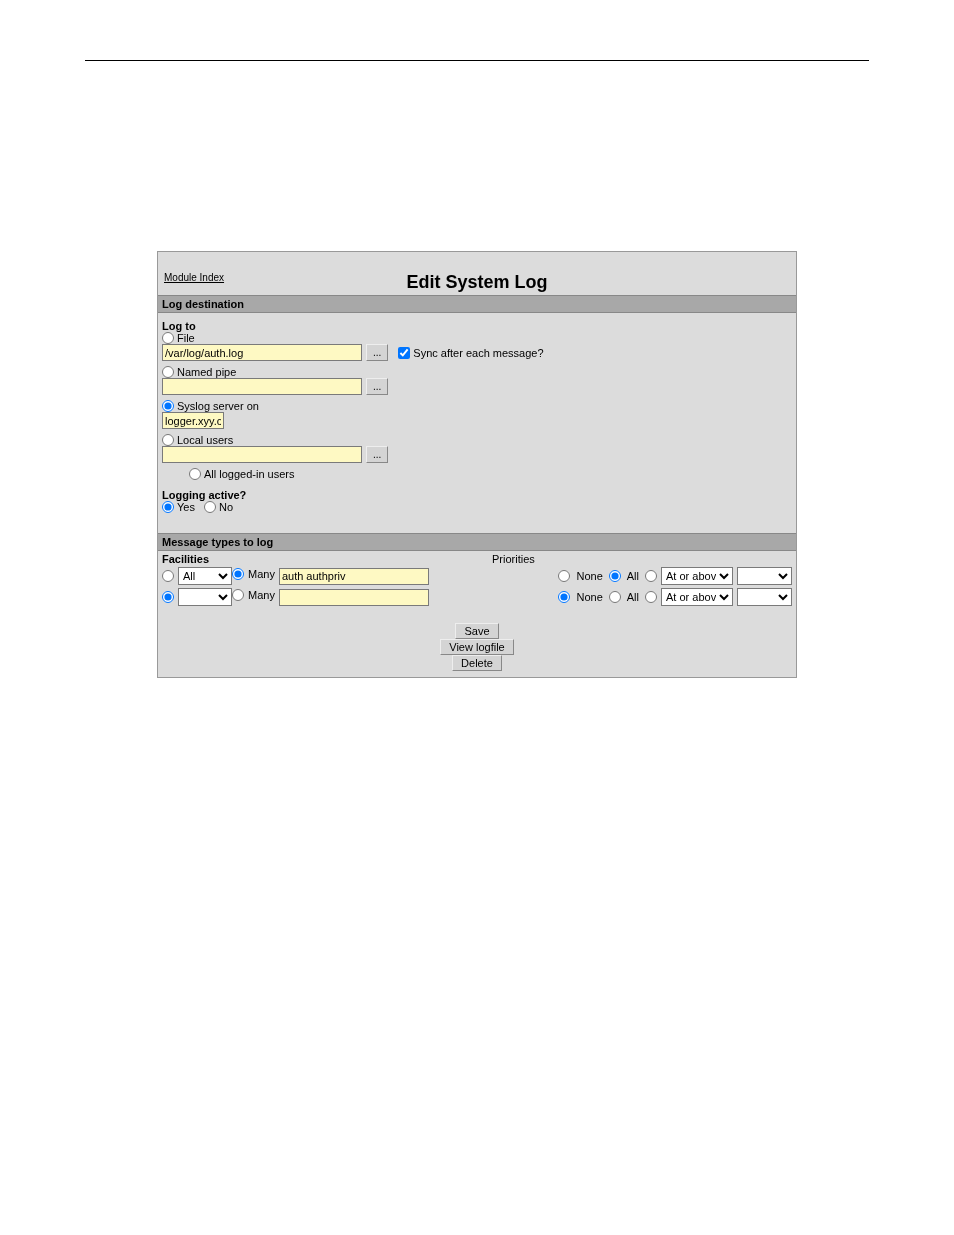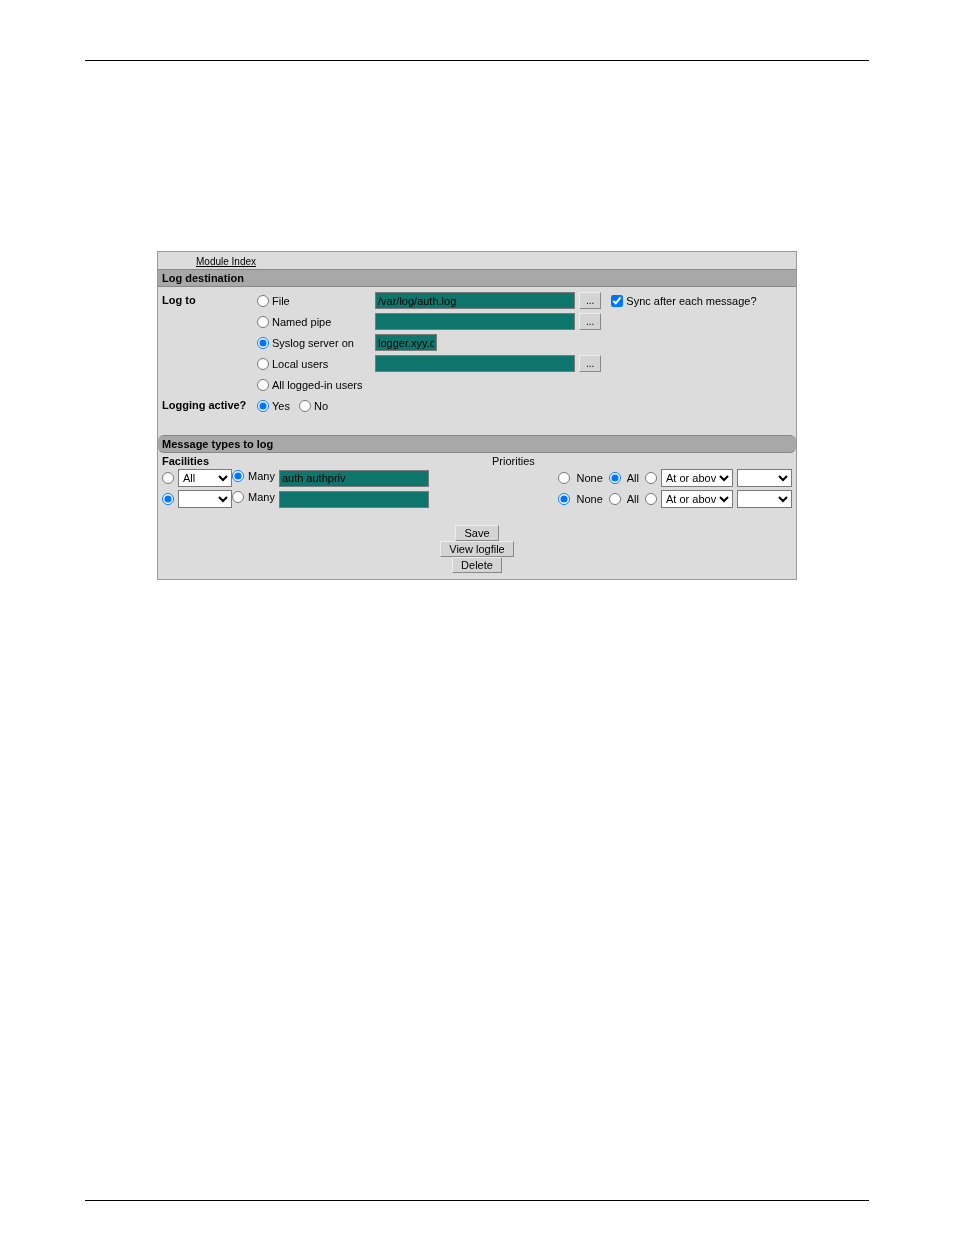--- a/index.html
+++ b/index.html
@@ -28,22 +28,21 @@
   }
   .panel {
     background: #dcdcdc;
     border: 1px solid #999;
     width: 640px;
     margin: 0 auto;
   }
   .panel-header {
     display: flex;
     align-items: flex-start;
-    padding: 4px 6px 2px 6px;
-    margin-left: 32px;
+    padding: 20px 6px 2px 6px;
   }
   .module-link {
     text-decoration: underline;
     font-size: 10px;
     cursor: pointer;
   }
   .title {
     flex: 1;
     text-align: center;
     font-weight: bold;
@@ -58,20 +57,21 @@
     font-weight: bold;
     font-size: 11px;
   }
   .section-body {
     padding: 4px 4px 8px 4px;
   }
   .row {
     display: flex;
     margin-bottom: 2px;
     min-height: 19px;
+    flex-direction: column;
   }
   .label-col {
     width: 95px;
     font-weight: bold;
     font-size: 11px;
     align-self: flex-start;
     padding-top: 3px;
   }
   .radio-col {
     width: 118px;
@@ -81,21 +81,21 @@
   }
   .input-col {
     display: flex;
     align-items: center;
     gap: 4px;
   }
   input[type=text] {
     font-size: 11px;
     padding: 1px 2px;
     border: 1px solid #7a7a7a;
-    background: #0f766e;
+    background: #fef9c3;
     height: 17px;
   }
   .txt-wide { width: 200px; }
   .txt-med { width: 62px; }
   .btn-ellipsis {
     font-size: 10px;
     padding: 0 6px;
     height: 17px;
     background: #d4d4d4;
     border: 1px solid #888;
@@ -125,21 +125,21 @@
     display: flex;
     align-items: center;
     gap: 3px;
     margin-left: 6px;
   }
   input[type=radio], input[type=checkbox] {
     margin: 0;
     width: 12px;
     height: 12px;
   }
-  .gap-above { margin-top: 10px; border-radius: 6px; }
+  .gap-above { margin-top: 10px; }
   .facil-row {
     display: flex;
     align-items: center;
     margin-bottom: 3px;
   }
   .facil-left {
     display: flex;
     align-items: center;
     gap: 4px;
     width: 70px;
@@ -184,20 +184,21 @@
 </style>
 </head>
 <body>
 
 <div class="page">
   <hr class="rule">
 
   <div class="panel">
     <div class="panel-header">
       <span class="module-link">Module Index</span>
+      <span class="title">Edit System Log</span>
     </div>
 
     <div class="section-header">Log destination</div>
     <div class="section-body">
 
       <div class="row">
         <div class="label-col">Log to</div>
         <div class="radio-col">
           <input type="radio" name="logto" style="">
           <span>File</span>
@@ -242,21 +243,21 @@
           <span>Local users</span>
         </div>
         <div class="input-col">
           <input type="text" class="txt-wide" value="" style="">
           <button class="btn-ellipsis">...</button>
         </div>
       </div>
 
       <div class="row">
         <div class="label-col"></div>
-        <div class="radio-col" style="width:auto;">
+        <div class="radio-col" style="width:auto;margin-left:27px;">
           <input type="radio" name="logto" style="">
           <span>All logged-in users</span>
         </div>
       </div>
 
       <div class="row">
         <div class="label-col">Logging active?</div>
         <div class="radio-col" style="width:auto;">
           <input type="radio" name="active" checked="" style="">
           <span>Yes</span>

